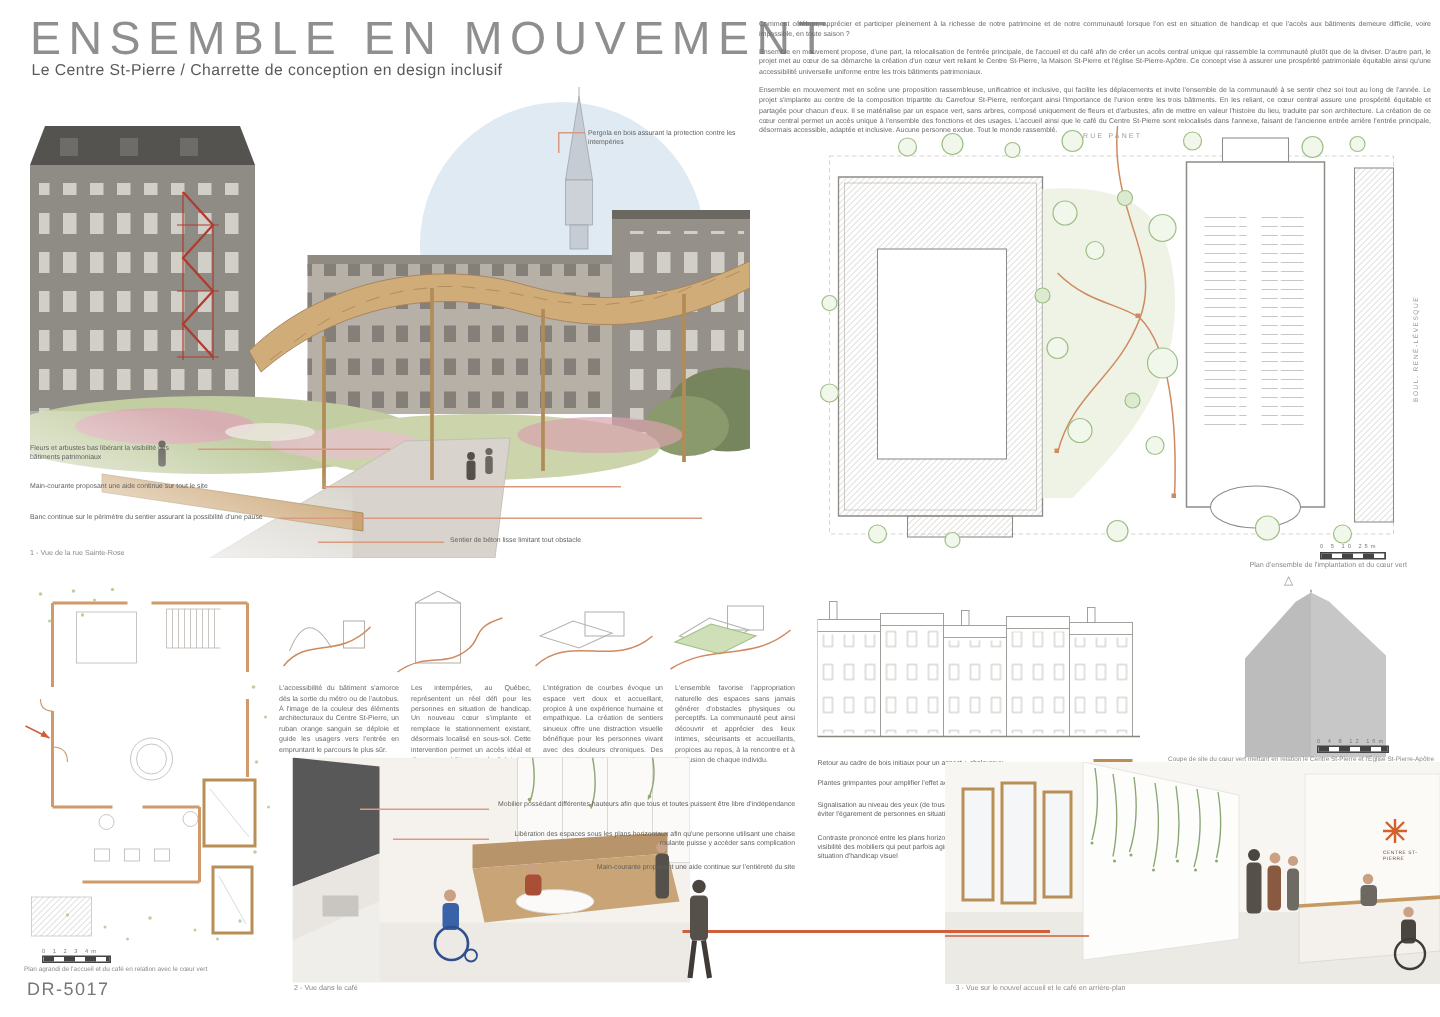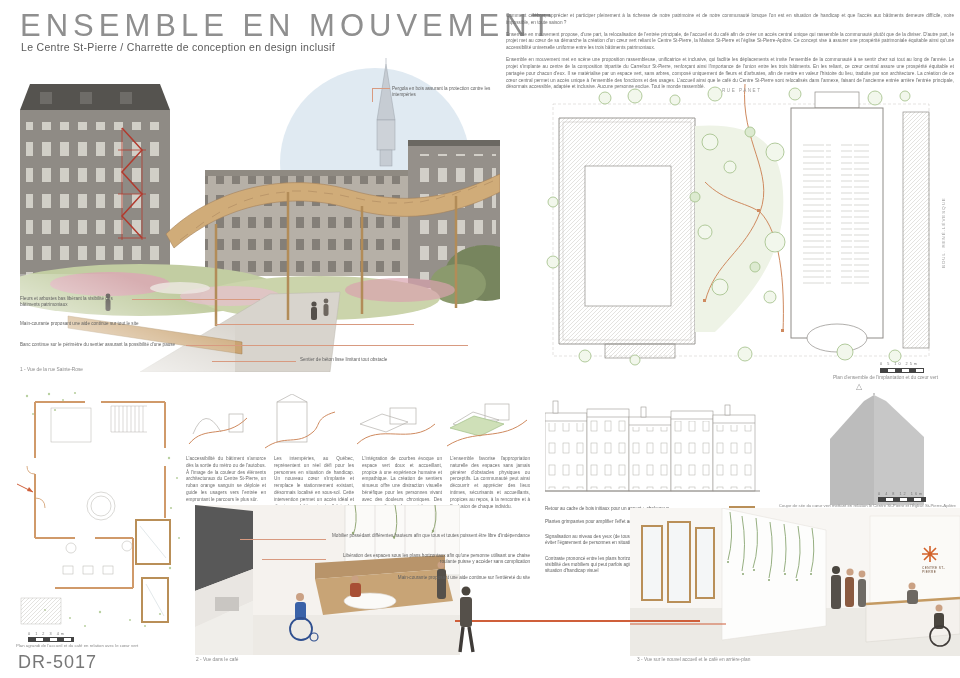--- a/index.html
+++ b/index.html
@@ -12,21 +12,21 @@
   .ann{font-size:4.6px;line-height:1.35;color:#5f5f5f;}
   .ann-r{text-align:right;}
   .cap{font-size:4.8px;color:#8a8a8a;}
   .leader{position:absolute;height:1px;background:#d89a80;}
   .leader-v{position:absolute;width:1px;background:#d89a80;}
   .scalebar{position:absolute;height:3px;border:0.5px solid #444;
             background:repeating-linear-gradient(90deg,#444 0 7px,#fff 7px 14px);}
   .scaletxt{position:absolute;font-size:3.8px;color:#777;letter-spacing:2px;white-space:nowrap;}
   #street-right{transform:rotate(-90deg);transform-origin:0 0;font-size:4.4px;color:#9a9a9a;letter-spacing:1px;white-space:nowrap;}
   #street-top{font-size:4.6px;color:#9a9a9a;letter-spacing:1.5px;}
-  #sheetno{font-size:18px;font-weight:300;color:#777;letter-spacing:1px;}
+  #sheetno{font-size:12px;font-weight:300;color:#777;letter-spacing:1px;}
   .colp{width:80px;}
   #north{font-size:8px;color:#999;}
   #logo-text{font-size:3.2px;color:#6b4a33;letter-spacing:.4px;}
 </style>
 </head>
 <body>
 
 <div id="board">
 
   <div id="subtitle" class="abs" style="left:21px;top:41px;">Le Centre St-Pierre / Charrette de conception en design inclusif</div>

